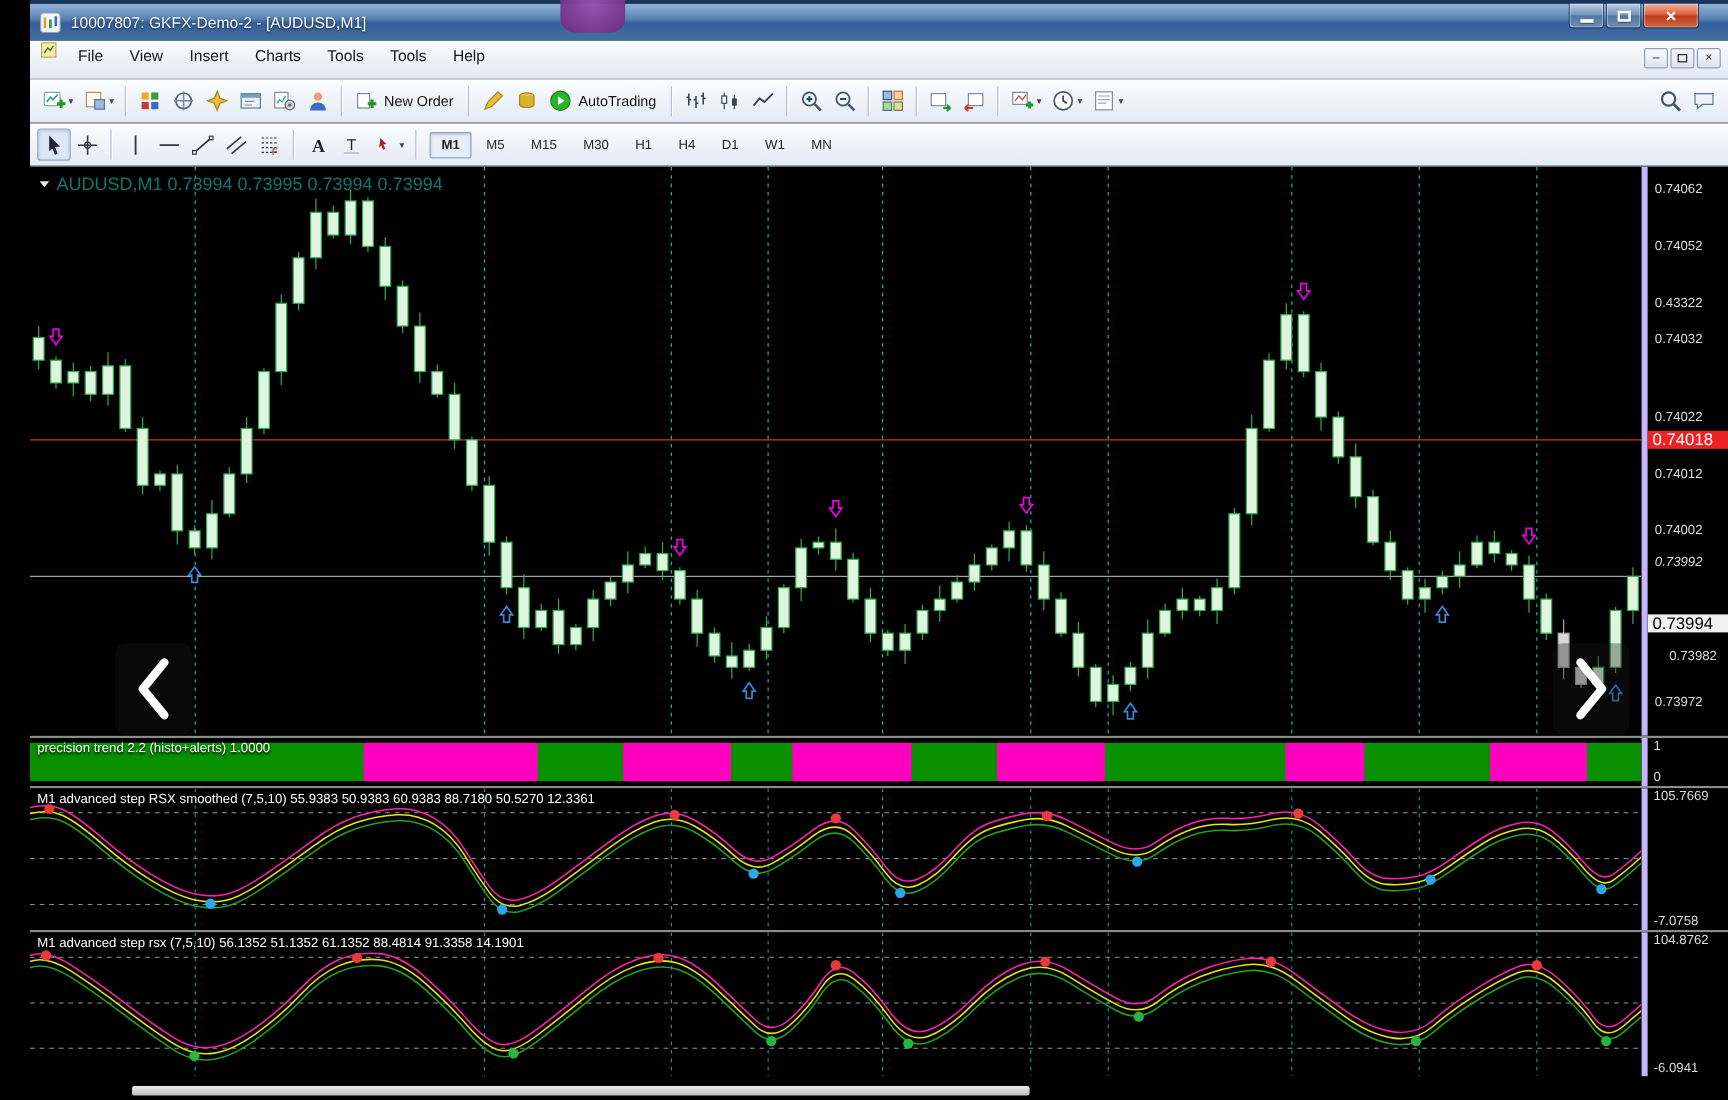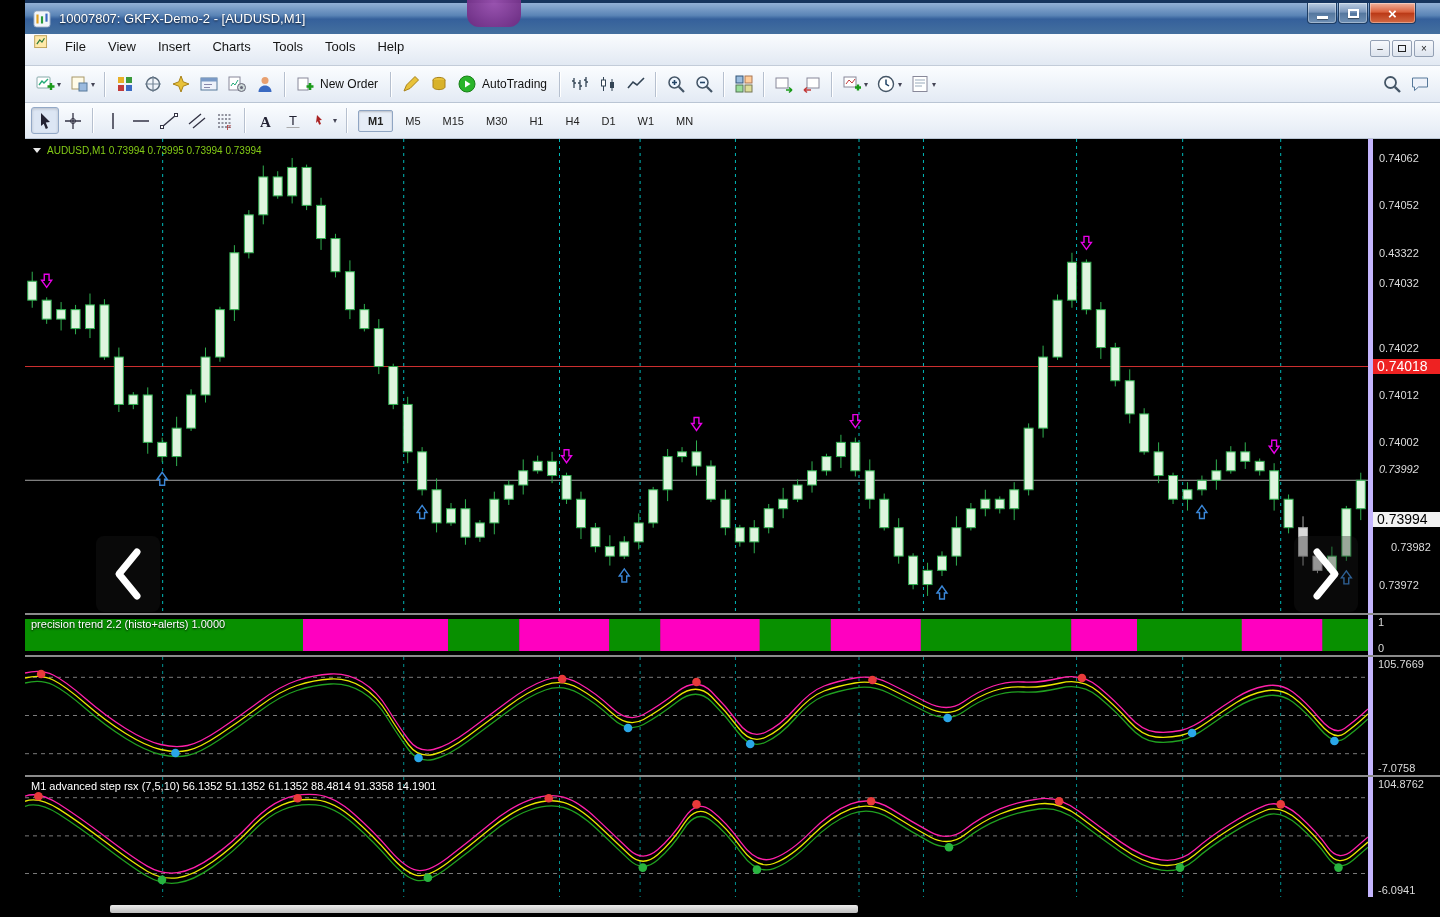--- a/index.html
+++ b/index.html
@@ -43,21 +43,21 @@
 
 .chart-grid{display:grid;grid-template-columns:1fr 72px;grid-template-rows:474px 2px 40px 2px 118px 2px 120px 1fr;height:778px;background:#000}
 .pane{position:relative;background:#000;overflow:hidden}
 .pane svg{position:absolute;left:0;top:0;width:100%;height:100%}
 .hsep{grid-column:1/3;background:#8b8b8b}
 .scale-cell{position:relative;background:#000;border-left:5px solid #c4b5fd;color:#dcdcdc;font-size:11px;overflow:hidden}
 .axis-label{position:absolute;left:6px;white-space:nowrap}
 .price-badge{position:absolute;left:0;width:100%;height:15px;line-height:15px;padding-left:4px;font-size:14px}
 .scale-top{position:absolute;top:1px;left:5px;white-space:nowrap}
 .scale-bottom{position:absolute;bottom:1px;left:5px;white-space:nowrap}
-.chart-label{position:absolute;left:8px;top:6px;color:#84cc16;font-size:10px;display:flex;align-items:center;gap:6px;z-index:2}
+.chart-label{position:absolute;left:8px;top:6px;color:#0f766e;font-size:15px;display:flex;align-items:center;gap:6px;z-index:2}
 .sym-dd{width:0;height:0;border-left:4px solid transparent;border-right:4px solid transparent;border-top:5px solid #e8e8e8}
 .pane-label{position:absolute;left:6px;top:3px;color:#fff;font-size:11px;text-shadow:0 1px 2px #000;z-index:2;white-space:nowrap}
 .bottom-strip{grid-column:1/3;position:relative;background:#000}
 .taskbar-peek{position:absolute;left:85px;top:8px;width:748px;height:8px;background:linear-gradient(#ececec,#bdbdbd);border-radius:2px}
 
 .nav-chev{position:absolute;width:64px;height:76px;display:flex;align-items:center;justify-content:center;border-radius:8px;background:rgba(25,25,25,.35)}
 .nav-chev svg{width:34px;height:56px}
 .blob{position:absolute;left:467px;top:0;width:54px;height:27px;background:radial-gradient(circle at 50% 8%,#9a4fae,#6d2a80);border-radius:0 0 12px 12px;opacity:.95}
 </style>
 </head>
@@ -719,20 +719,21 @@
             <circle cx="847.433" cy="23" r="4.3" fill="#e83a3a"></circle>
             <circle cx="1056.941" cy="21" r="4.3" fill="#e83a3a"></circle>
             <circle cx="150.416" cy="96" r="4.3" fill="#2aa7e8"></circle>
             <circle cx="393.49899999999997" cy="101" r="4.3" fill="#2aa7e8"></circle>
             <circle cx="603.0070000000001" cy="71" r="4.3" fill="#2aa7e8"></circle>
             <circle cx="725.22" cy="87" r="4.3" fill="#2aa7e8"></circle>
             <circle cx="922.6410000000001" cy="61" r="4.3" fill="#2aa7e8"></circle>
             <circle cx="1167.067" cy="76" r="4.3" fill="#2aa7e8"></circle>
             <circle cx="1309.425" cy="84" r="4.3" fill="#2aa7e8"></circle>
           </svg>
+        <div class="pane-label">M1 advanced step RSX smoothed (7,5,10) 55.9383 50.9383 60.9383 88.7180 50.5270 12.3361</div>
       </div>
       <div class="scale-cell">
         <span class="scale-top">105.7669</span>
         <span class="scale-bottom">-7.0758</span>
       </div>
 
       <div class="hsep"></div>
 
       <div class="pane">
         <svg id="p3svg" preserveAspectRatio="none" viewBox="0 0 1343 120">

